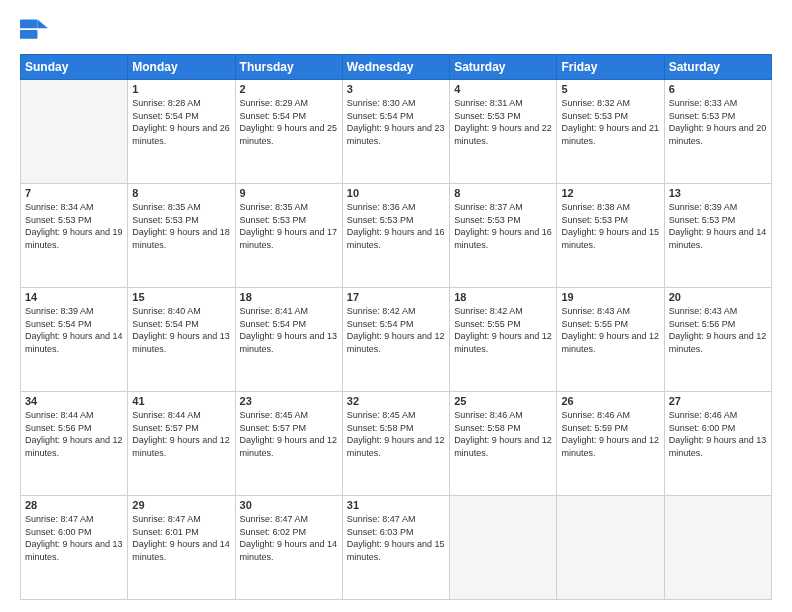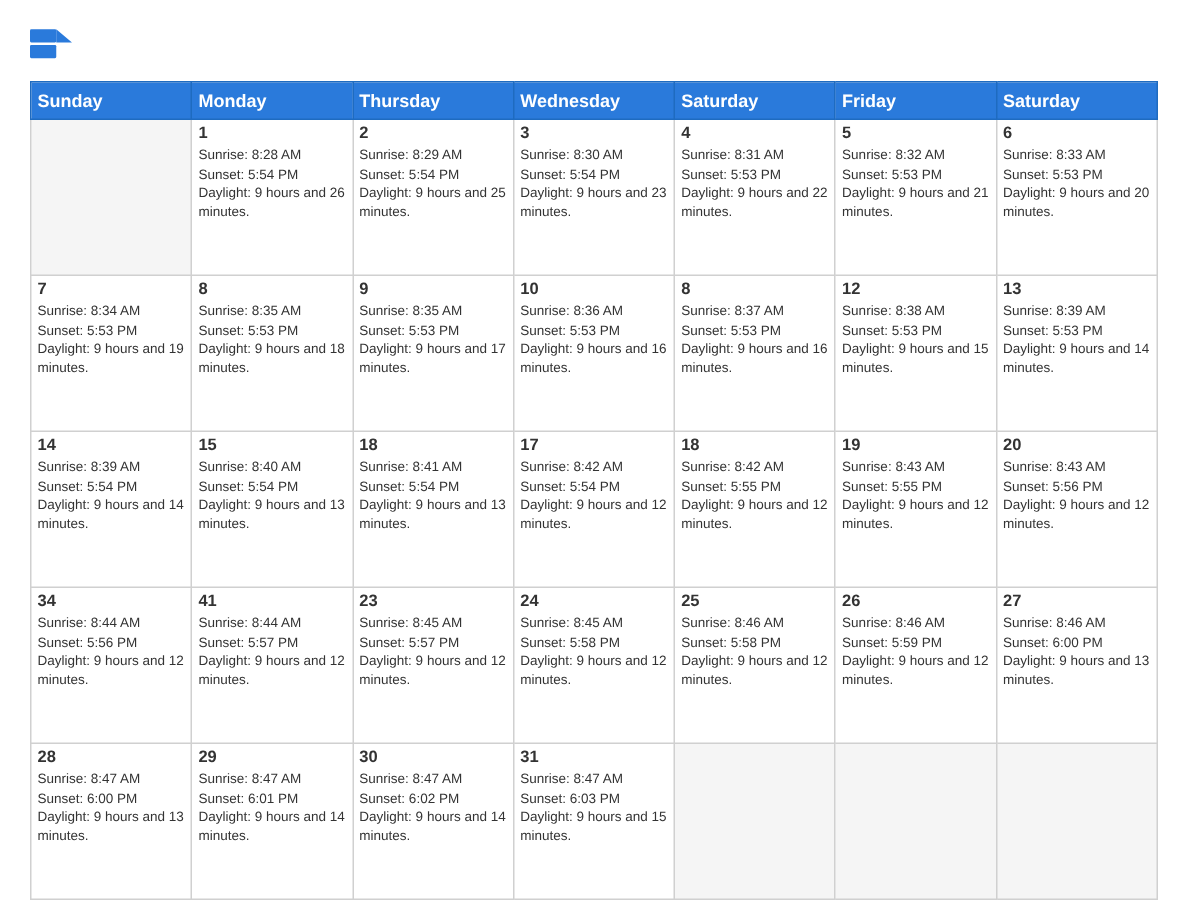--- a/index.html
+++ b/index.html
@@ -221,21 +221,21 @@
           </td>
           <td>
             <span class="day-num">41</span>
             <div class="cell-info">Sunrise: 8:44 AM<br>Sunset: 5:57 PM<br>Daylight: 9 hours and 12 minutes.</div>
           </td>
           <td>
             <span class="day-num">23</span>
             <div class="cell-info">Sunrise: 8:45 AM<br>Sunset: 5:57 PM<br>Daylight: 9 hours and 12 minutes.</div>
           </td>
           <td>
-            <span class="day-num">24</span>
+            <span class="day-num">32</span>
             <div class="cell-info">Sunrise: 8:45 AM<br>Sunset: 5:58 PM<br>Daylight: 9 hours and 12 minutes.</div>
           </td>
           <td>
             <span class="day-num">25</span>
             <div class="cell-info">Sunrise: 8:46 AM<br>Sunset: 5:58 PM<br>Daylight: 9 hours and 12 minutes.</div>
           </td>
           <td>
             <span class="day-num">26</span>
             <div class="cell-info">Sunrise: 8:46 AM<br>Sunset: 5:59 PM<br>Daylight: 9 hours and 12 minutes.</div>
           </td>

